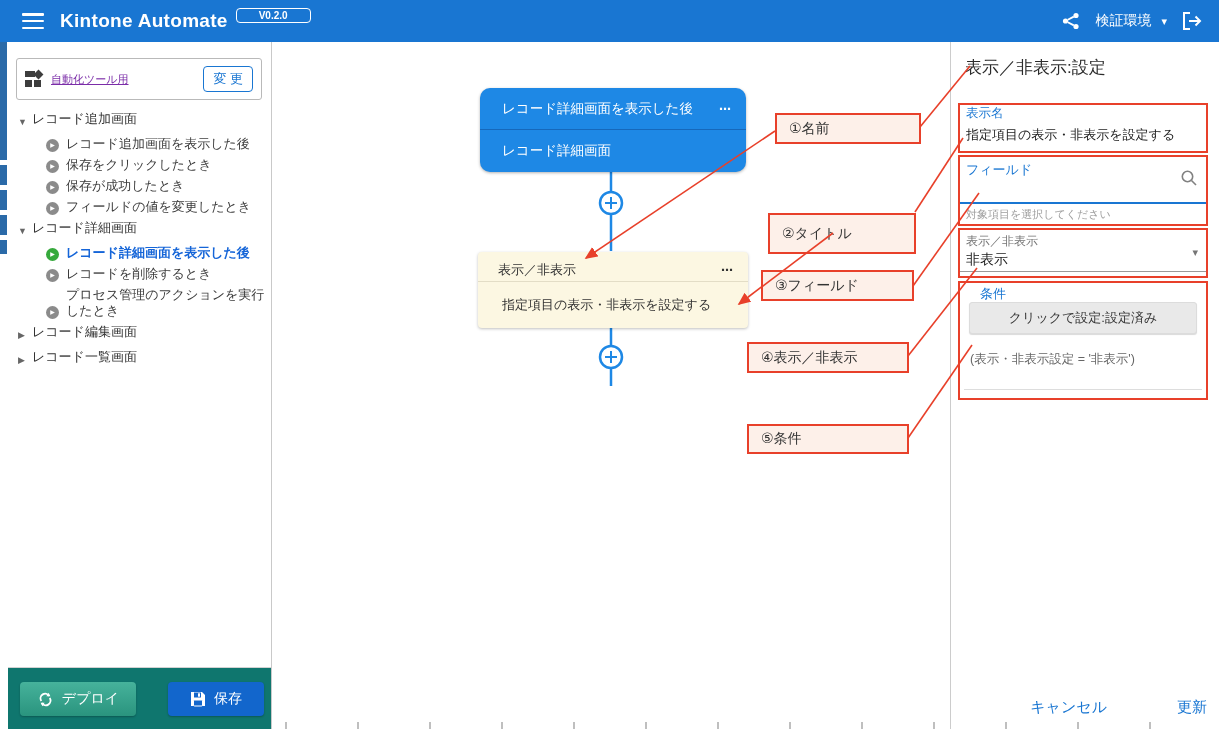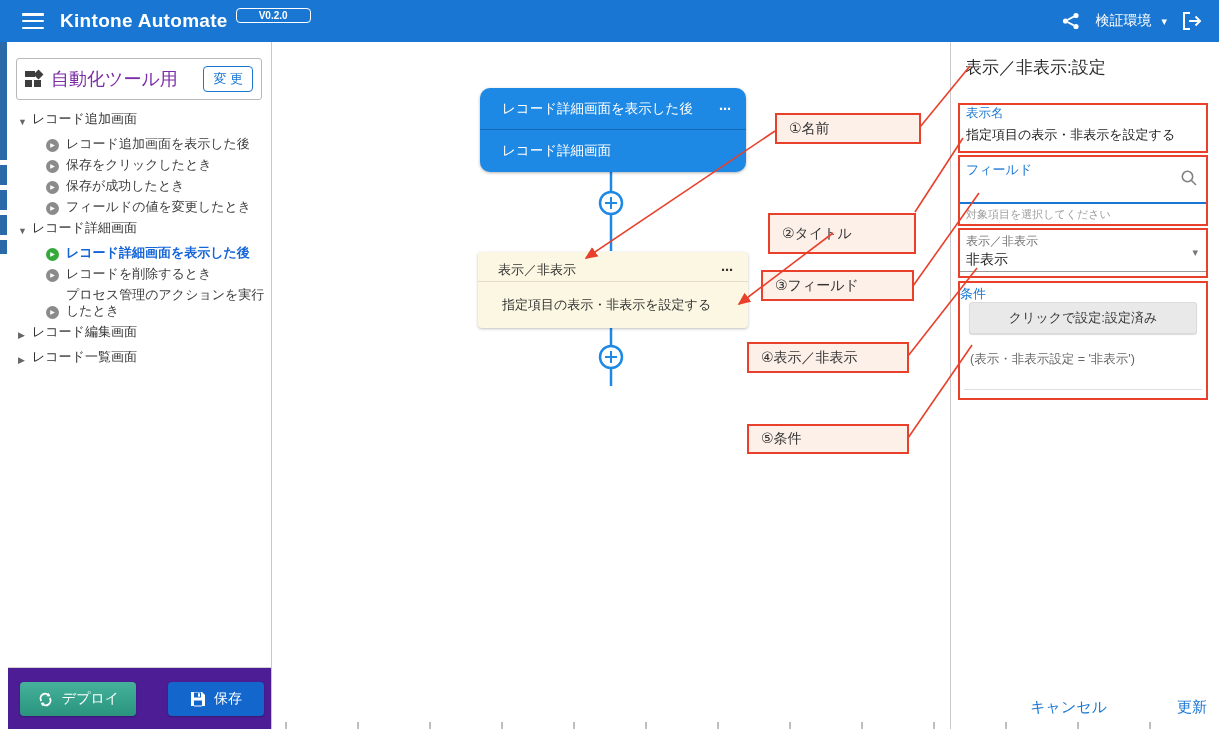--- a/index.html
+++ b/index.html
@@ -24,33 +24,33 @@
 
   
   .sidebar { position:absolute; left:8px; top:42px; width:264px; height:687px; background:#fff; border-right:1px solid #c9c9c9; z-index:10; }
   .app-card { position:absolute; left:8px; top:16px; width:246px; height:42px; border:1px solid #b9b9b9; border-radius:3px; display:flex; align-items:center; padding:0 8px; background:#fff; }
   .app-icon { width:18px; height:18px; position:relative; margin-right:8px; flex:none; }
   .app-icon i { position:absolute; background:#3d3d3d; }
   .app-icon .r1 { left:0; top:1px; width:10px; height:6px; }
   .app-icon .sq1 { left:0; top:10px; width:7px; height:7px; }
   .app-icon .sq2 { left:9px; top:10px; width:7px; height:7px; }
   .app-icon .dia { left:10px; top:1px; width:7px; height:7px; transform:rotate(45deg); }
-  .app-link { color:#7b2da8; font-size:18px; cursor:pointer; white-space:nowrap; overflow:hidden; flex:1; }
+  .app-link { color:#7b2da8; font-size:11px; text-decoration:underline; cursor:pointer; white-space:nowrap; overflow:hidden; flex:1; }
   .change-btn { border:1px solid #1976d2; color:#1976d2; background:#fff; border-radius:4px; font-size:13px; padding:3px 9px; cursor:pointer; white-space:nowrap; font-family:inherit; }
 
   .tree { position:absolute; left:0; top:66px; width:264px; font-size:13px; color:#333; }
   .tree-section { display:flex; align-items:flex-start; padding:3px 0 3px 10px; line-height:16px; cursor:pointer; }
   .twisty { color:#666; font-size:9px; width:14px; flex:none; padding-top:3px; }
   .tree-item { display:flex; align-items:flex-end; padding:2.5px 4px 2.5px 38px; line-height:16px; cursor:pointer; color:#3c3c3c; }
   .play-ico { width:13px; height:13px; border-radius:50%; background:#8b8b8b; color:#fff; font-size:6px; display:flex; align-items:center; justify-content:center; margin-right:7px; margin-top:1px; flex:none; }
   .play-ico.green { background:#36a93c; }
   .tree-item.active { color:#1565d8; font-weight:bold; }
   .tree-item span.lbl { flex:1; }
 
-  .sidebar-footer { position:absolute; left:0; bottom:0; width:263px; height:62px; background:#4c1d95; border-top:1px solid #d2d2d2; }
+  .sidebar-footer { position:absolute; left:0; bottom:0; width:263px; height:62px; background:#0f766e; border-top:1px solid #d2d2d2; }
   .deploy-btn { position:absolute; left:12px; top:14px; width:116px; height:34px; border:none; border-radius:4px; background:linear-gradient(#46b29b,#2a947e); color:#fff; font-size:14px; display:flex; align-items:center; justify-content:center; gap:8px; cursor:pointer; box-shadow:0 1px 2px rgba(0,0,0,.25); font-family:inherit; }
   .save-btn { position:absolute; left:160px; top:14px; width:96px; height:34px; border:none; border-radius:4px; background:#1266cc; color:#fff; font-size:14px; display:flex; align-items:center; justify-content:center; gap:8px; cursor:pointer; box-shadow:0 1px 2px rgba(0,0,0,.25); font-family:inherit; }
 
   
   .canvas { position:absolute; left:272px; top:42px; width:678px; height:687px; background:#fff; }
   .flow-node { position:absolute; border-radius:10px; overflow:hidden; }
   .node-blue { left:208px; top:46px; width:266px; height:84px; background:#1e88e5; color:#fff; box-shadow:0 1px 3px rgba(0,0,0,.3); }
   .node-blue .nhead { height:42px; display:flex; align-items:center; padding:0 14px 0 22px; border-bottom:1px solid #1668bb; font-size:13.5px; }
   .node-blue .nbody { height:41px; display:flex; align-items:center; padding:0 22px; font-size:13.5px; }
   .node-yellow { left:206px; top:210px; width:270px; height:76px; background:#fcf7e2; color:#333; border-radius:4px; box-shadow:0 1px 3px rgba(0,0,0,.25); }
@@ -70,21 +70,21 @@
   .hl-a { top:61px; height:50px; padding:0 6px; }
   .hl-a .val { font-size:13px; color:#222; margin-top:4px; white-space:nowrap; }
   .hl-b { top:113px; height:71px; padding:4px 6px; }
   .hl-b .underline { position:absolute; left:0; top:45px; width:246px; height:2px; background:#1976d2; }
   .hl-b .helper { position:absolute; left:6px; top:50px; font-size:11px; color:#9e9e9e; white-space:nowrap; }
   .hl-b .search { position:absolute; right:8px; top:12px; cursor:pointer; }
   .hl-c { top:186px; height:50px; padding:3px 6px; }
   .hl-c .val { font-size:14px; color:#222; margin-top:1px; }
   .hl-c .underline { position:absolute; left:0; top:41px; width:246px; height:1px; background:#9a9a9a; }
   .hl-c .dd-caret { position:absolute; right:8px; top:16px; color:#757575; font-size:11px; cursor:pointer; }
-  .hl-d { top:239px; height:119px; padding:2px 0; }
+  .hl-d { top:239px; height:119px; padding:2px 20px; }
   .cond-btn { position:absolute; left:9px; top:19px; width:228px; height:32px; background:#e9e9e9; border:1px solid #dcdcdc; border-radius:3px; font-size:13px; color:#333; cursor:pointer; box-shadow:0 1px 1px rgba(0,0,0,.15); font-family:inherit; }
   .cond-sum { position:absolute; left:10px; top:68px; font-size:12.5px; color:#666; }
   .hl-d .hr { position:absolute; left:4px; top:106px; width:238px; height:1px; background:#ddd; }
   .panel-footer { position:absolute; right:12px; top:656px; display:flex; gap:22px; }
   .panel-footer span { color:#1976d2; font-size:15px; cursor:pointer;margin-left:48px; }
 
   .red-overlay { position:absolute; left:0; top:0; z-index:40; pointer-events:none; }
   .tick { position:absolute; top:722px; width:2px; height:7px; background:#bfbfbf; }
 </style>
 </head>

